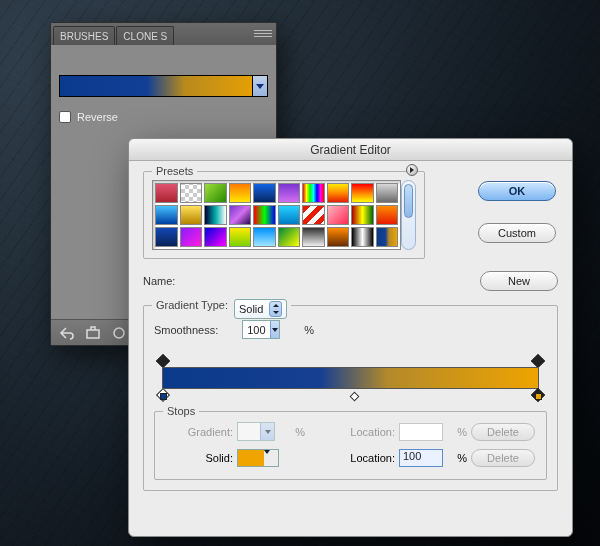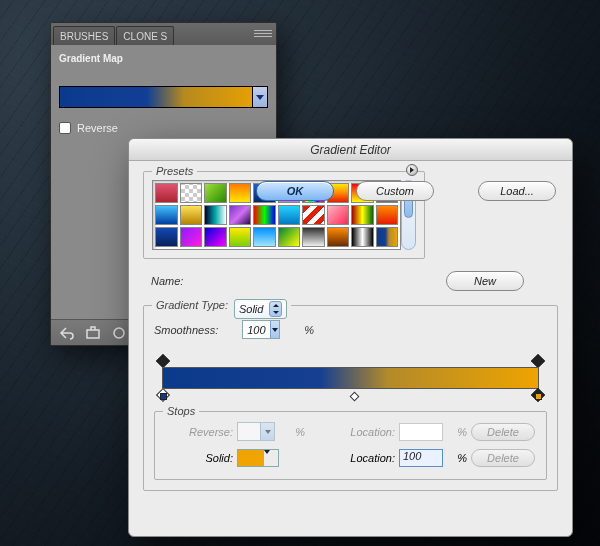--- a/index.html
+++ b/index.html
@@ -32,35 +32,35 @@
   .tri-down { width:0;height:0;border-left:4px solid transparent;border-right:4px solid transparent;border-top:5px solid #12307a; }
   .chk-row { display:flex; align-items:center; gap:6px; margin-top:14px; color:#eee; font-size:10px; }
   .chk { width:12px; height:12px; background:#fff; border:1px solid #555; border-radius:2px; }
   .panel-footer { height:26px; background:linear-gradient(#7a7a7a,#6c6c6c); border-top:1px solid #555; display:flex; align-items:center; justify-content:space-between; padding:0 8px; }
   .icon-row { display:flex; gap:10px; align-items:center; }
   .pf-icon { width:16px; height:16px; display:flex; align-items:center; justify-content:center; }
   .pf-icon svg { stroke:#ddd; fill:none; stroke-width:1.5; }
 
   
   .dialog { position:absolute; left:128px; top:138px; width:445px; height:399px;
-    background:#ececec; border:1px solid #8a8a8a; border-radius:6px; box-shadow: 10px 16px 40px rgba(0,0,0,0.6); font-style: italic; }
+    background:#ececec; border:1px solid #8a8a8a; border-radius:6px; box-shadow: 10px 16px 40px rgba(0,0,0,0.6); }
   .titlebar { height:22px; border-radius:6px 6px 0 0; background:linear-gradient(#f6f6f6,#d6d6d6); border-bottom:1px solid #aaa; text-align:center; line-height:22px; font-size:12px; color:#333; }
   .dlg-body { position:relative; padding:10px 14px; }
   .fieldset { border:1px solid #b0b0b0; border-radius:2px; padding:8px 8px 8px 8px; position:relative; }
   .fieldset .legend { position:absolute; top:-7px; left:8px; background:#ececec; padding:0 4px; color:#444; font-size:11px; }
   .fieldset .popout { position:absolute; right:6px; top:-8px; width:12px; height:12px; border-radius:50%; background:radial-gradient(circle at 35% 35%, #fff, #aaa); border:1px solid #666; display:flex; align-items:center; justify-content:center; }
   .popout .tri { width:0;height:0;border-top:3px solid transparent;border-bottom:3px solid transparent;border-left:4px solid #222; }
 
   .presets { width:272px; display:flex; }
   .swatch-grid { flex:1; background:#fff; border:1px solid #8a8a8a; padding:2px; box-shadow: inset 2px 2px 3px rgba(0,0,0,0.2); display:grid; grid-template-columns: repeat(10, 1fr); grid-auto-rows: 20px; gap:2px; }
   .swatch { border:1px solid #888; }
   .vscroll { width:15px; background:linear-gradient(#f2f6fb,#d9e6f6); border:1px solid #9cb4d4; border-radius:8px; position:relative; }
   .thumb { position:absolute; top:3px; left:2px; right:2px; height:34px; background:linear-gradient(#c1dcf8,#8fb9e8); border:1px solid #6a94c7; border-radius:6px; }
 
-  .btn-col { position:absolute; right:16px; top:20px; display:flex; gap:22px; }
+  .btn-col { position:absolute; right:16px; top:20px; display:flex; flex-direction:column; gap:22px; }
   .mac-btn { width:78px; height:20px; border:1px solid #888; border-radius:10px; background:linear-gradient(#fdfdfd,#e3e3e3); text-align:center; line-height:18px; font-size:11px; color:#222; box-shadow: inset 0 1px 0 #fff; }
   .mac-btn.primary { background:linear-gradient(#cfe7ff,#7fb6f2); border-color:#3b6aa3; color:#0a2a55; font-weight:bold; }
 
   .name-row { display:flex; align-items:center; gap:8px; margin-top:12px; }
   .lbl { color:#333; font-size:11px; }
   .text-input { flex:1; height:19px; border:1px solid #8aa; background:#fff; padding:0 4px; border-radius:2px; box-shadow: inset 0 1px 1px rgba(0,0,0,0.1); color:#333; line-height:17px; }
   .btn-new { width:78px; }
 
   .gtype { margin-top:14px; padding:10px 10px 10px 10px; width:415px; }
   .row { display:flex; align-items:center; gap:24px; }
@@ -121,21 +121,20 @@
   <div class="panel-tabs">
     <div class="tab">BRUSHES</div>
     <div class="tab cut">CLONE S</div>
     <div class="panel-menu">
         <span></span>
         <span></span>
         <span></span>
       </div>
   </div>
   <div class="panel-body">
-    <div class="panel-title">Gradient Map</div>
     <div class="grad-preview">
       <div class="dd">
           <div class="tri-down"></div>
         </div>
     </div>
     <div class="chk-row">
       <div class="chk"></div>
       <span>Reverse</span>
     </div>
   </div>
@@ -222,24 +221,23 @@
       </div>
       <div class="vscroll">
           <div class="thumb"></div>
         </div>
     </div>
 
     <div class="btn-col">
       <div class="mac-btn primary">OK</div>
       <div class="mac-btn">Custom</div>
       <div style="height:4px"></div>
-      <div class="mac-btn">Load...</div>
-    </div>
-
-    <div class="name-row" style="width:373px;margin-left:8px;">
+    </div>
+
+    <div class="name-row" style="width:415px;">
       <span class="lbl">Name:</span>
       <div style="flex:1"></div>
       <div class="mac-btn btn-new">New</div>
     </div>
 
     <div class="fieldset gtype">
       <div class="legend" style="top:-7px; left:8px; display:flex; align-items:flex-start; gap:6px;">
         <span>Gradient Type:</span>
         <div class="select">
           <span>Solid</span>
@@ -275,21 +273,21 @@
         <div class="midpt" style="left:50%;"></div>
         <div class="cstop sel" style="right:4px;">
           <div class="stop-shape"></div>
             <div class="swc" style="background:#eea400;"></div>
         </div>
       </div>
 
       <div class="fieldset stops-fs">
         <div class="legend">Stops</div>
         <div class="stops-grid">
-          <div class="slbl disabled">Reverse:</div>
+          <div class="slbl disabled">Gradient:</div>
           <div class="num" style="opacity:.55;">
               <span></span>
               <div class="dd2">
                 <div class="t"></div>
               </div>
             </div>
           <div class="slbl disabled">%</div>
           <div></div>
           <div class="slbl disabled">Location:</div>
           <div class="tiny-input"></div>

